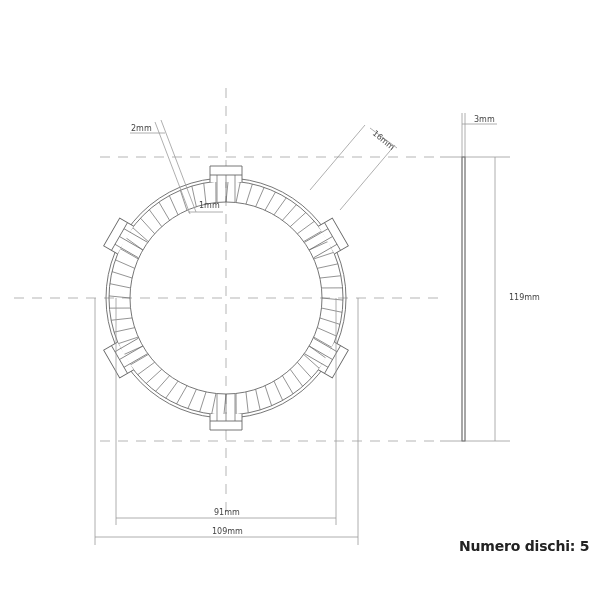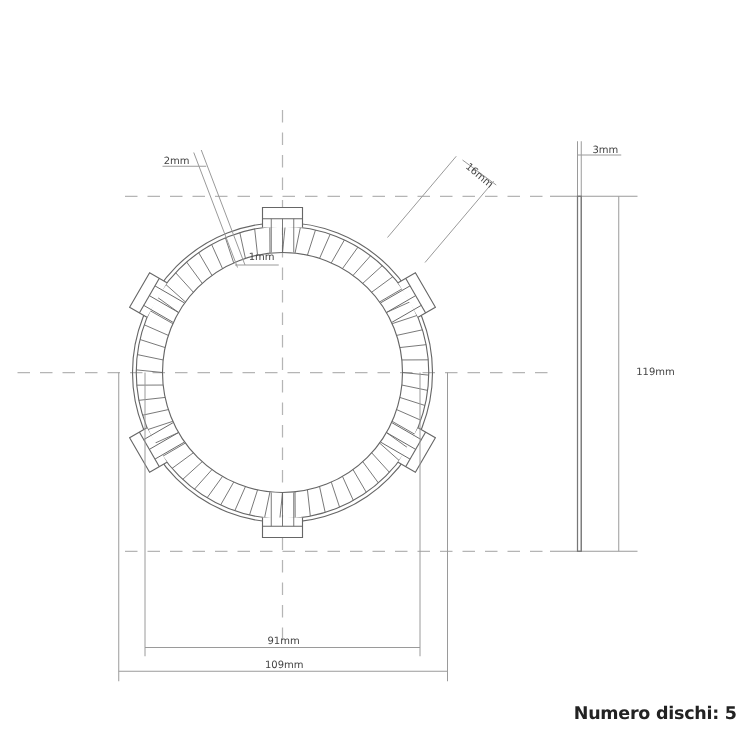--- a/index.html
+++ b/index.html
@@ -1,19 +1,19 @@
 <!DOCTYPE html>
 <html><head>
 <meta charset="utf-8">
 <style>
   html, body { margin: 0; padding: 0; background: #ffffff; }
   body { width: 600px; height: 600px; position: relative; overflow: hidden; font-family: "DejaVu Sans", sans-serif; }
   #drawing { position: absolute; left: 0; top: 0; }
   .dim-label { font-family: "DejaVu Sans", sans-serif; font-size: 8px; fill: #444444; }
-  #footer { position: absolute; left: 459px; top: 563px; font-family: "DejaVu Sans", sans-serif; font-size: 14px; font-weight: bold; color: #222222; letter-spacing: -0.2px; }
+  #footer { position: absolute; left: 459px; top: 538px; font-family: "DejaVu Sans", sans-serif; font-size: 14px; font-weight: bold; color: #222222; letter-spacing: -0.2px; }
 </style>
 </head>
 <body>
 
 <svg id="drawing" width="600" height="600" viewBox="0 0 600 600" xmlns="http://www.w3.org/2000/svg">
 
   <g stroke="#b5b5b5" stroke-width="1" stroke-dasharray="10,8" fill="none">
     <line x1="100" y1="157" x2="440" y2="157"></line>
     <line x1="14" y1="298" x2="440" y2="298"></line>
     <line x1="100" y1="441" x2="440" y2="441"></line>

